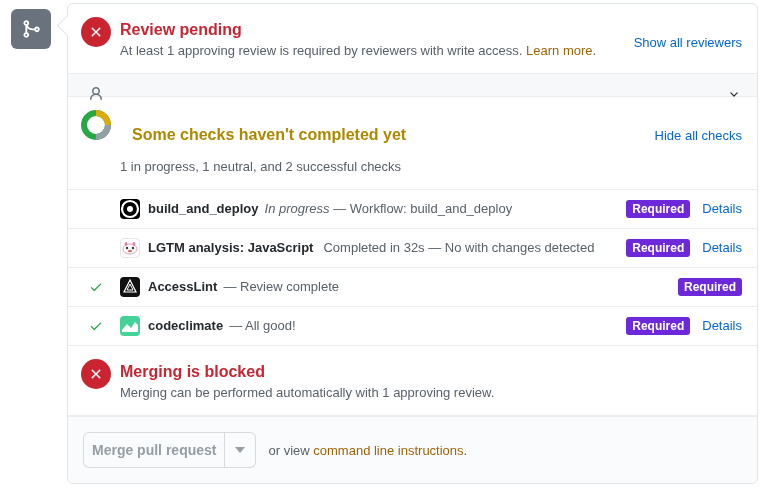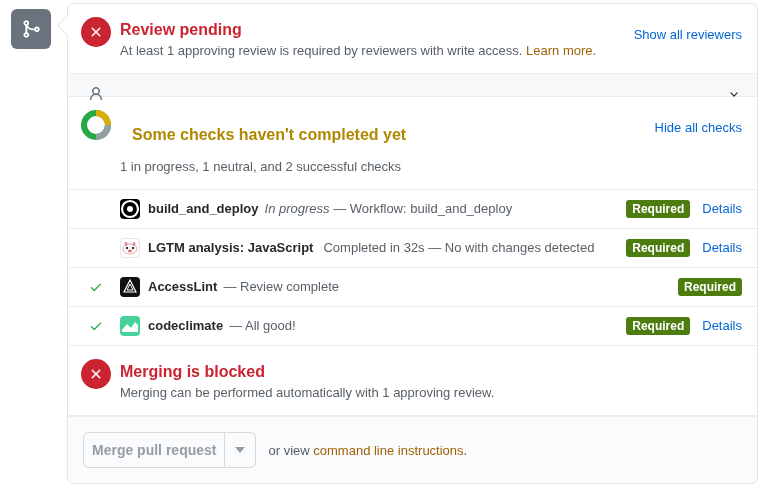--- a/index.html
+++ b/index.html
@@ -78,21 +78,21 @@
     width: 30px;
     height: 30px;
   }
   .title-red { color: #cb2431; font-weight: 600; font-size: 16px; margin: 0; line-height: 1.4; }
   .title-yellow { color: #b08800; font-weight: 600; font-size: 16px; margin: 12px; line-height: 1.4; }
   .subtext { color: #586069; font-size: 13px; margin: 2px 0 0 0; }
   a.link { color: #a16207; text-decoration: none; }
   .right-link {
     position: absolute;
     right: 15px;
-    top: 23px;
+    top: 31px;
     color: #0366d6;
     font-size: 13px;
     text-decoration: none;
   }
   .reviewer-bar {
     background: #f6f8fa;
     padding: 11px 15px 11px 52px;
     position: relative;
     border-bottom: 1px solid #eaecef;
     font-weight: 600;
@@ -131,21 +131,21 @@
     justify-content: center;
     font-size: 10px;
     font-weight: 700;
     flex-shrink: 0;
   }
   .avatar svg { display:block; }
   .check-name { font-weight:700; margin-right: 6px; }
   .check-desc { color:#586069; flex:1; white-space: nowrap; overflow: hidden; text-overflow: ellipsis; }
   .check-desc em { font-style: italic; }
   .badge-required {
-    background: #4d7c0f;
+    background: #6d28d9;
     color: #fff;
     font-size: 12px;
     font-weight: 600;
     padding: 2px 6px;
     border-radius: 3px;
     margin-left: 8px;
   }
   .details-link { color:#0366d6; margin-left: 12px; font-size: 13px; }
   .footer {
     padding: 15px;

